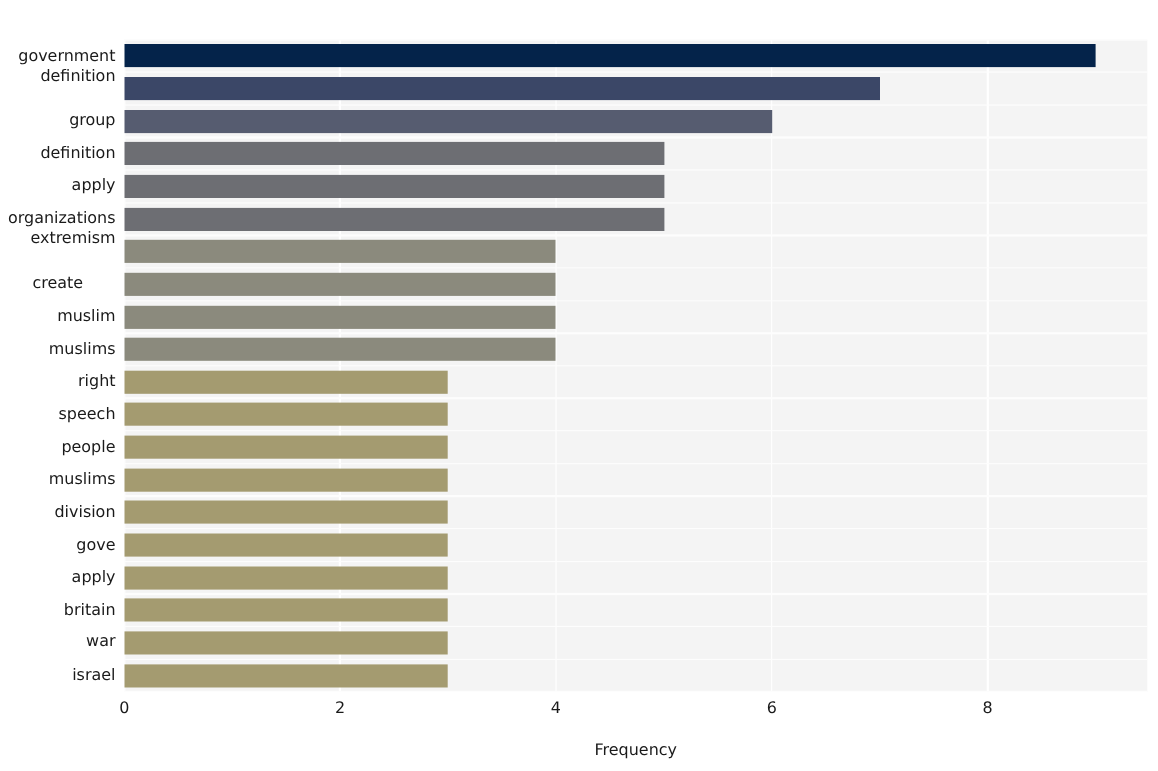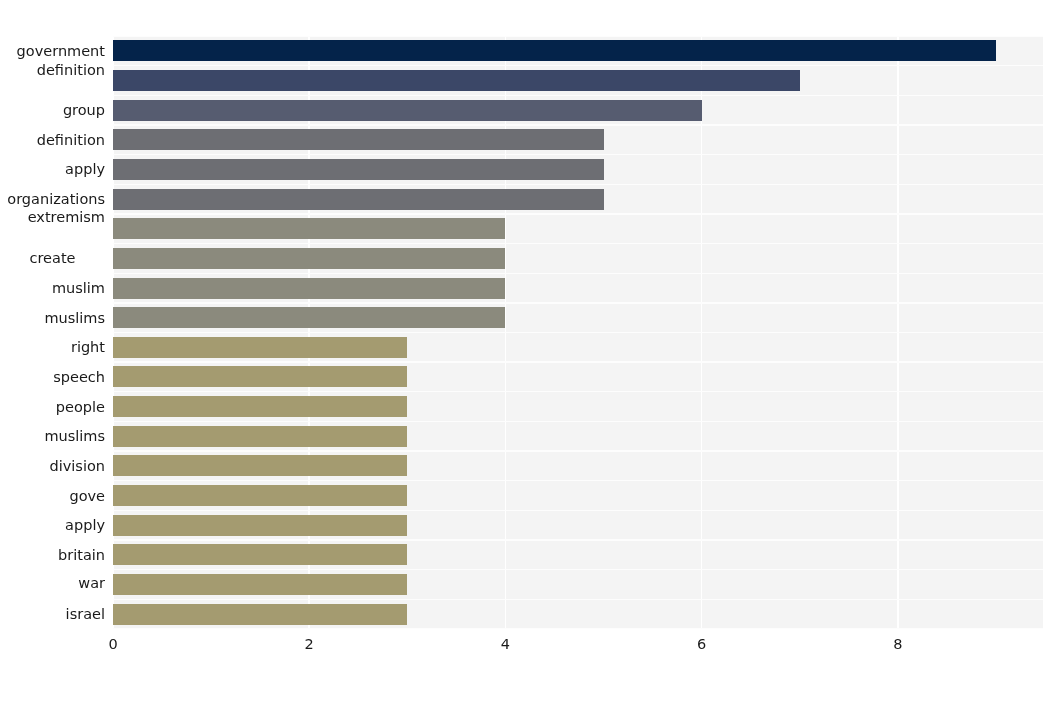--- a/index.html
+++ b/index.html
@@ -180,14 +180,15 @@
     </div>
 
   <div id="xlabels">
       <div class="xtick-label" style="left: 113px;">0</div>
       <div class="xtick-label" style="left: 309.203px;">2</div>
       <div class="xtick-label" style="left: 505.405px;">4</div>
       <div class="xtick-label" style="left: 701.608px;">6</div>
       <div class="xtick-label" style="left: 897.81px;">8</div>
     </div>
 
+  <div id="xaxis-title">Frequency</div>
 
 </div>
 
 </body></html>

